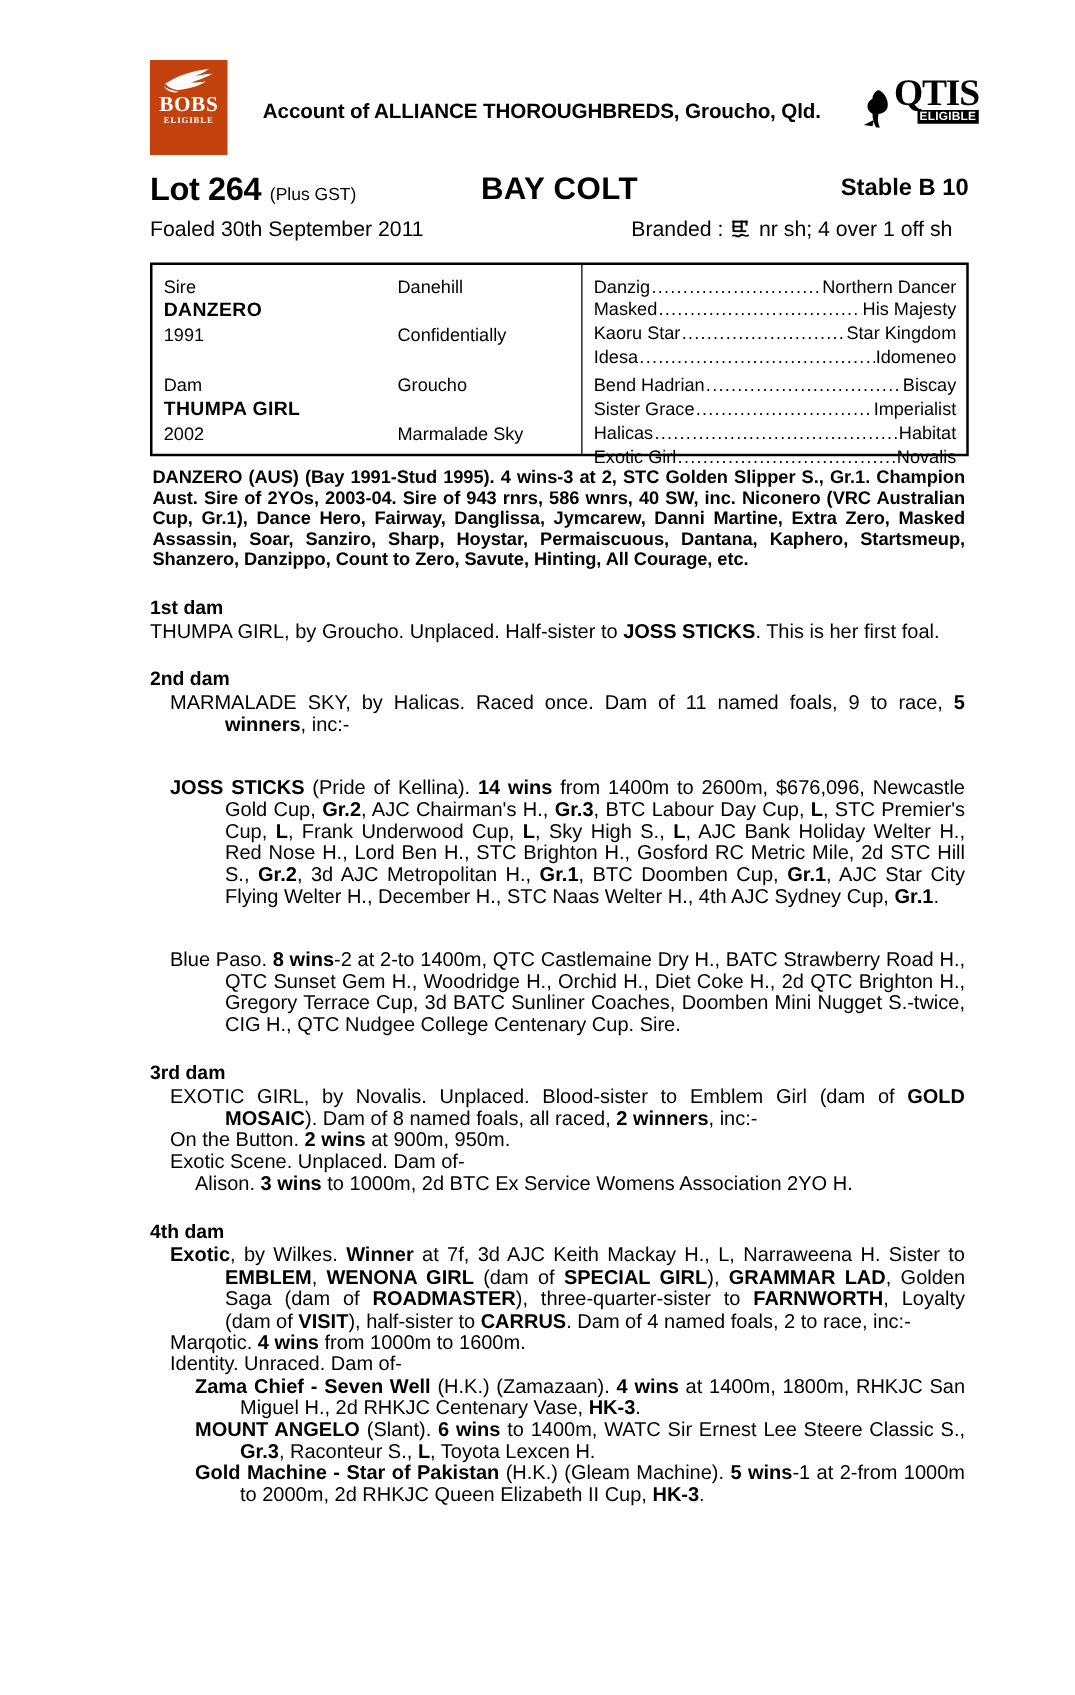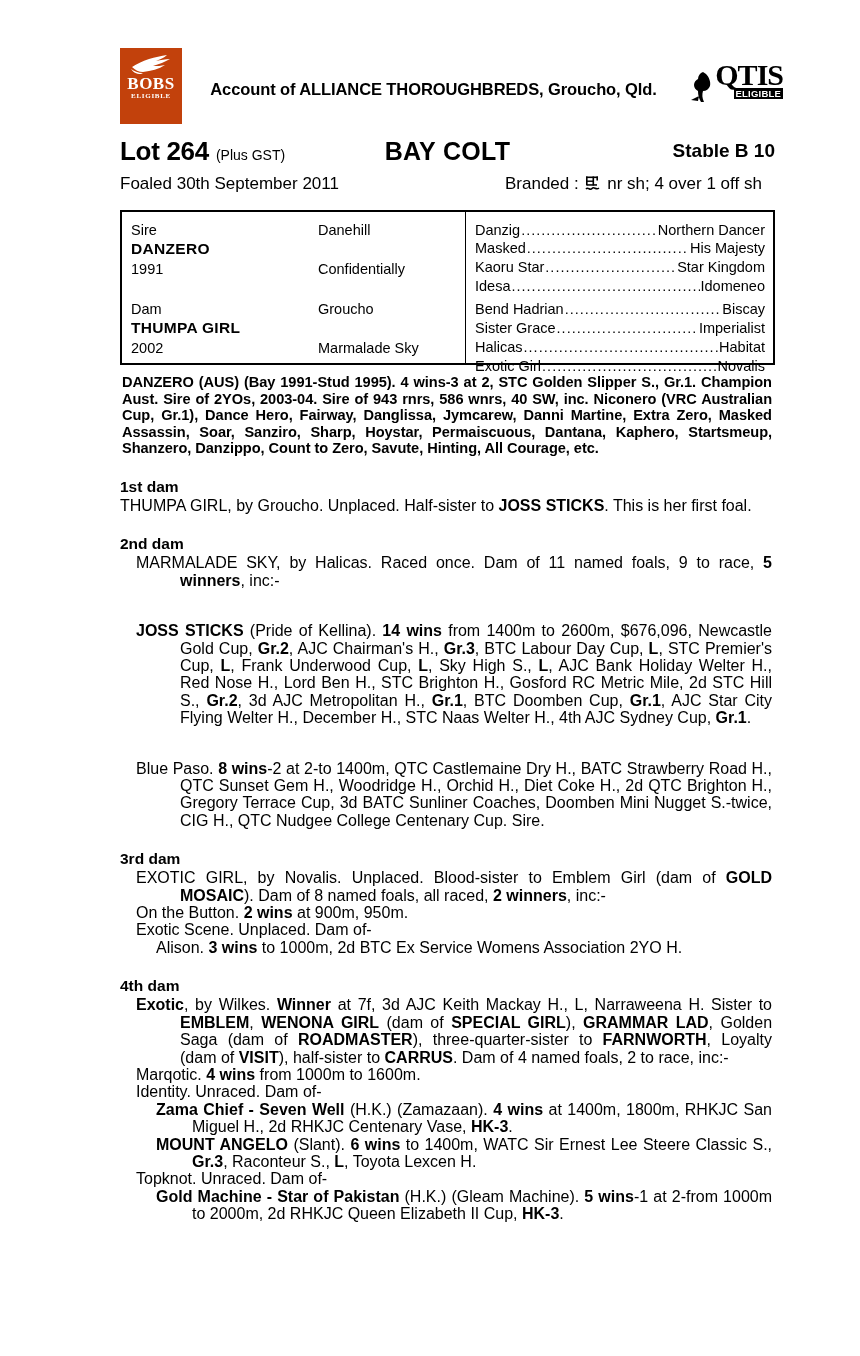--- a/index.html
+++ b/index.html
@@ -406,17 +406,16 @@
     <p class="para lvl2 nojust">Alison. <b>3 wins</b> to 1000m, 2d BTC Ex Service Womens Association 2YO H.</p>
   </div>
 
   <div class="section">
     <div class="dam-head">4th dam</div>
     <p class="para hang2"><b>Exotic</b>, by Wilkes. <b>Winner</b> at 7f, 3d AJC Keith Mackay H., L, Narraweena H. Sister to <b>EMBLEM</b>, <b>WENONA GIRL</b> (dam of <b>SPECIAL GIRL</b>), <b>GRAMMAR LAD</b>, Golden Saga (dam of <b>ROADMASTER</b>), three-quarter-sister to <b>FARNWORTH</b>, Loyalty (dam of <b>VISIT</b>), half-sister to <b>CARRUS</b>. Dam of 4 named foals, 2 to race, inc:-</p>
     <p class="para lvl1 nojust">Marqotic. <b>4 wins</b> from 1000m to 1600m.</p>
     <p class="para lvl1 nojust">Identity. Unraced. Dam of-</p>
     <p class="para lvl2-hang"><b>Zama Chief - Seven Well</b> (H.K.) (Zamazaan). <b>4 wins</b> at 1400m, 1800m, RHKJC San Miguel H., 2d RHKJC Centenary Vase, <b>HK-3</b>.</p>
     <p class="para lvl2-hang"><b>MOUNT ANGELO</b> (Slant). <b>6 wins</b> to 1400m, WATC Sir Ernest Lee Steere Classic S., <b>Gr.3</b>, Raconteur S., <b>L</b>, Toyota Lexcen H.</p>
-    <p class="para lvl1 nojust">Topknot. Unraced. Dam of-</p>
     <p class="para lvl2-hang"><b>Gold Machine - Star of Pakistan</b> (H.K.) (Gleam Machine). <b>5 wins</b>-1 at 2-from 1000m to 2000m, 2d RHKJC Queen Elizabeth II Cup, <b>HK-3</b>.</p>
   </div>
 
 </div>
 
 </body></html>

